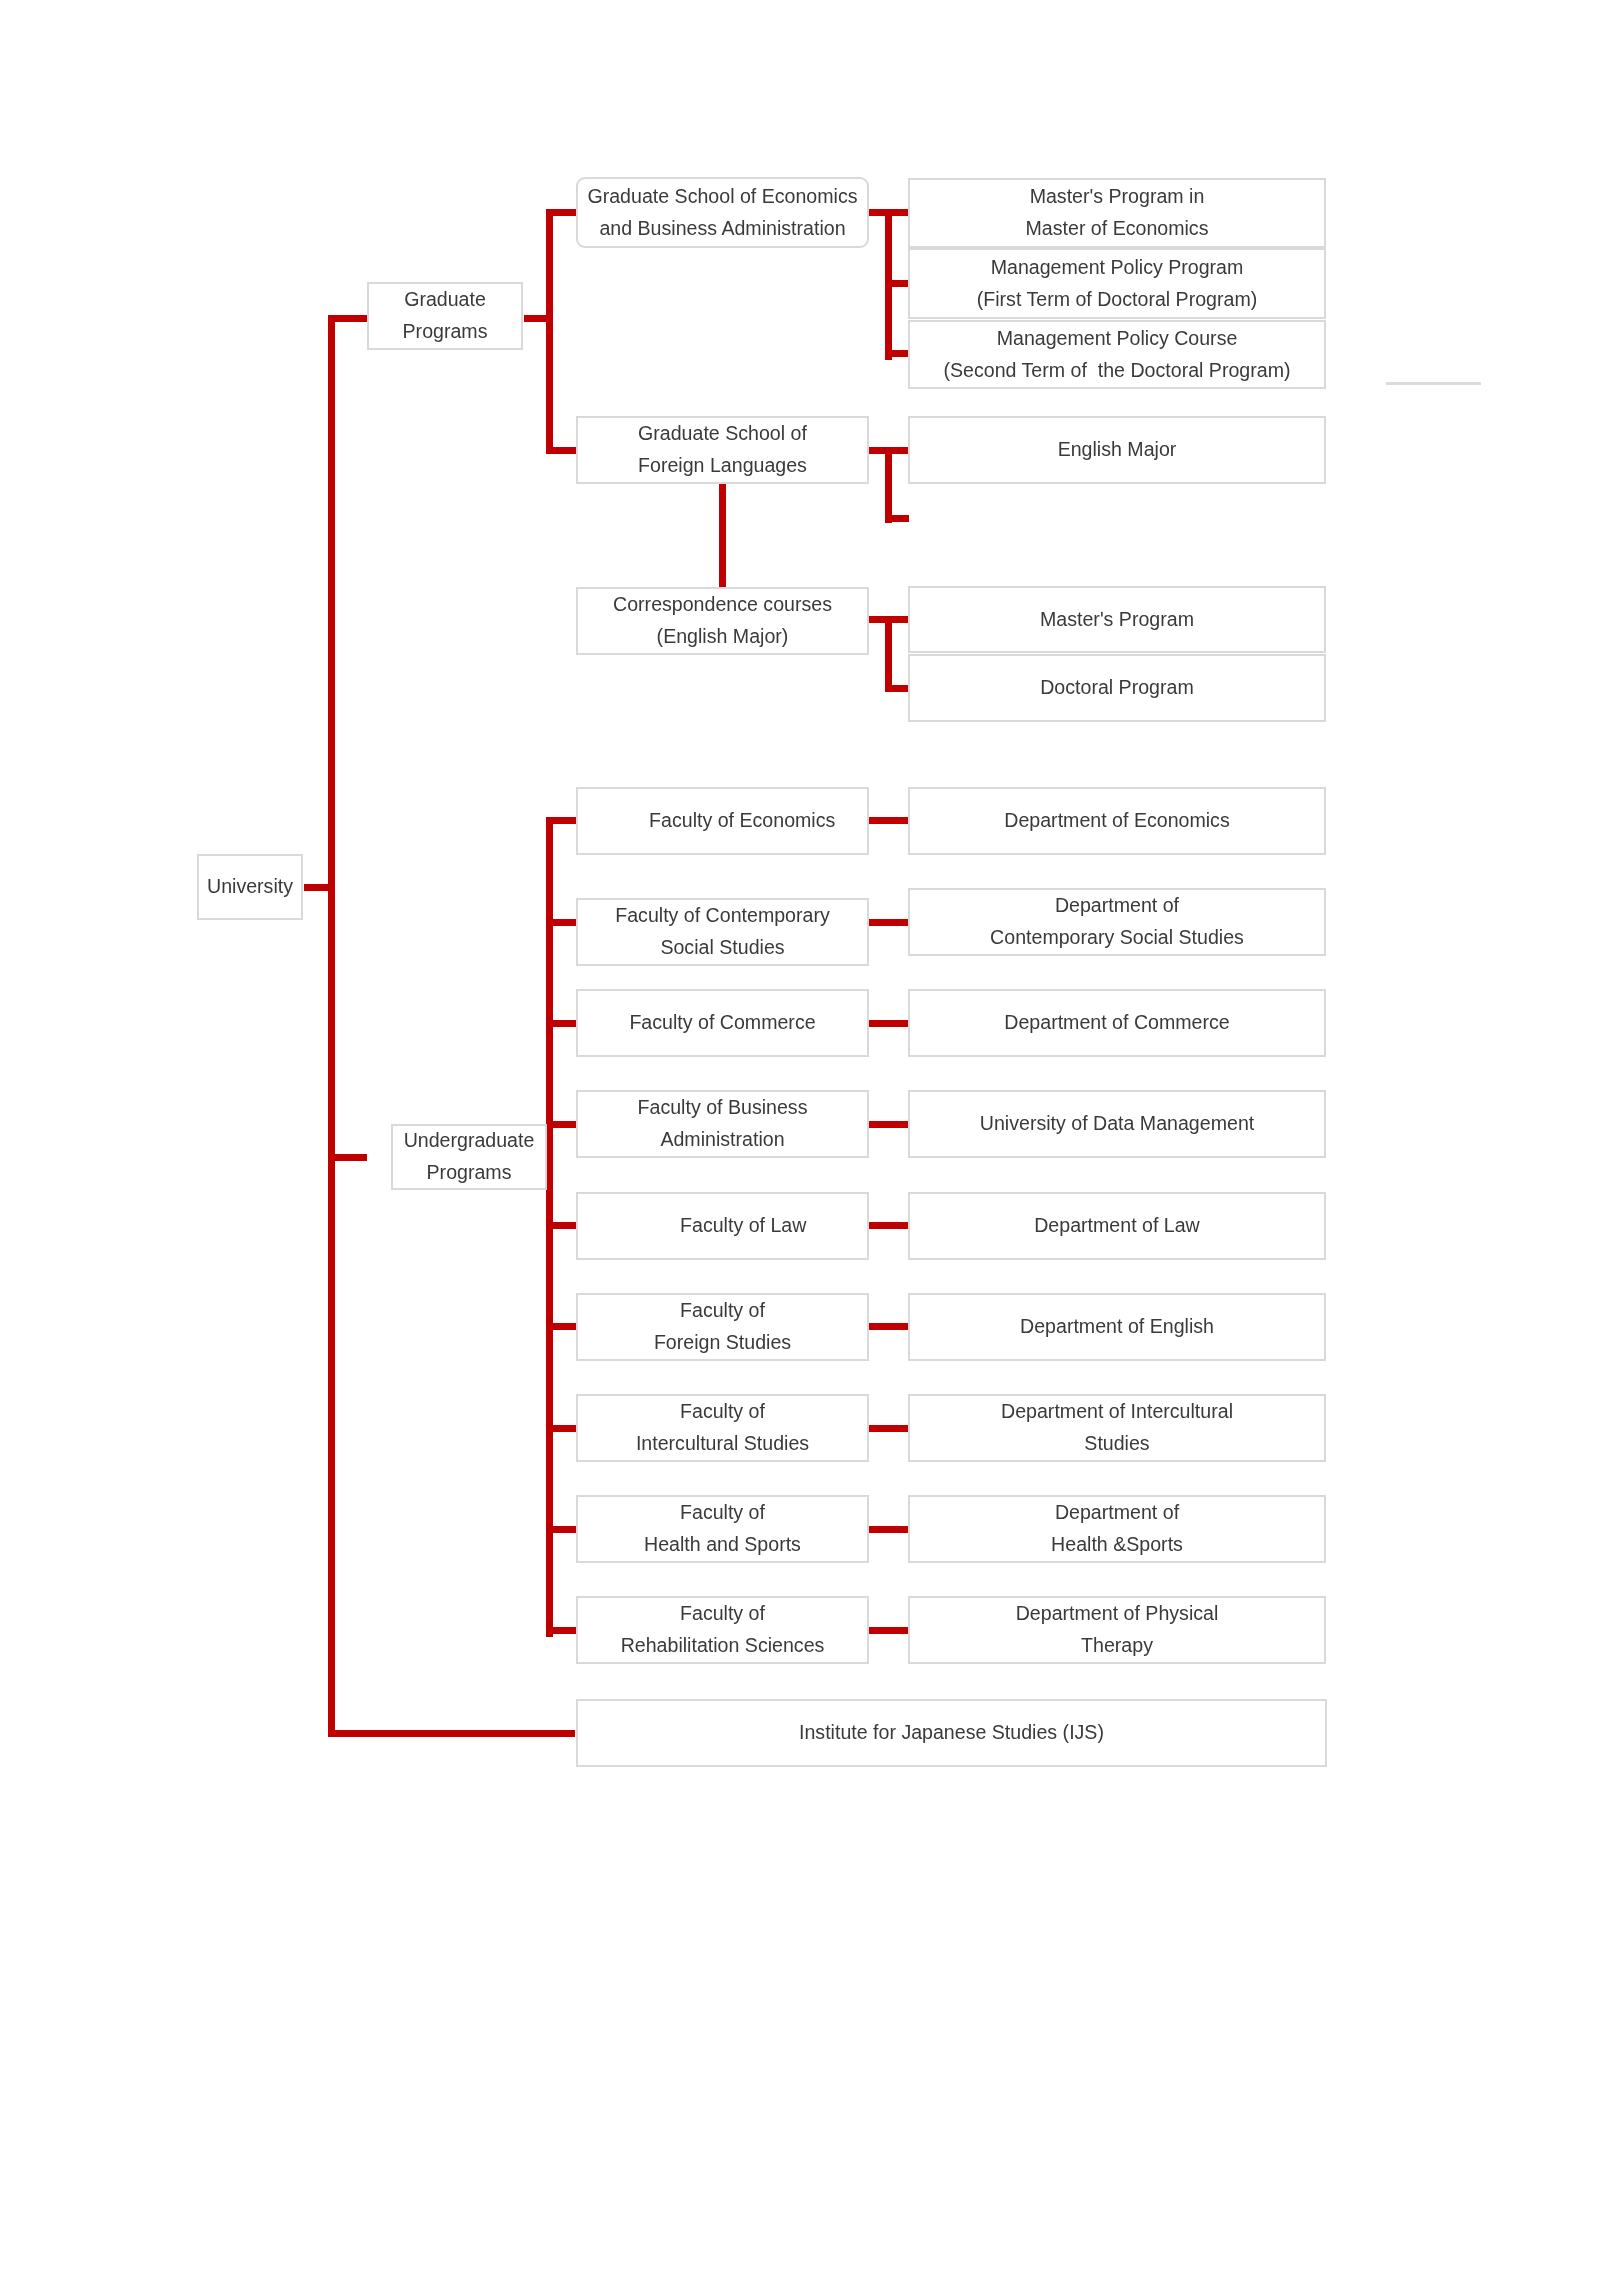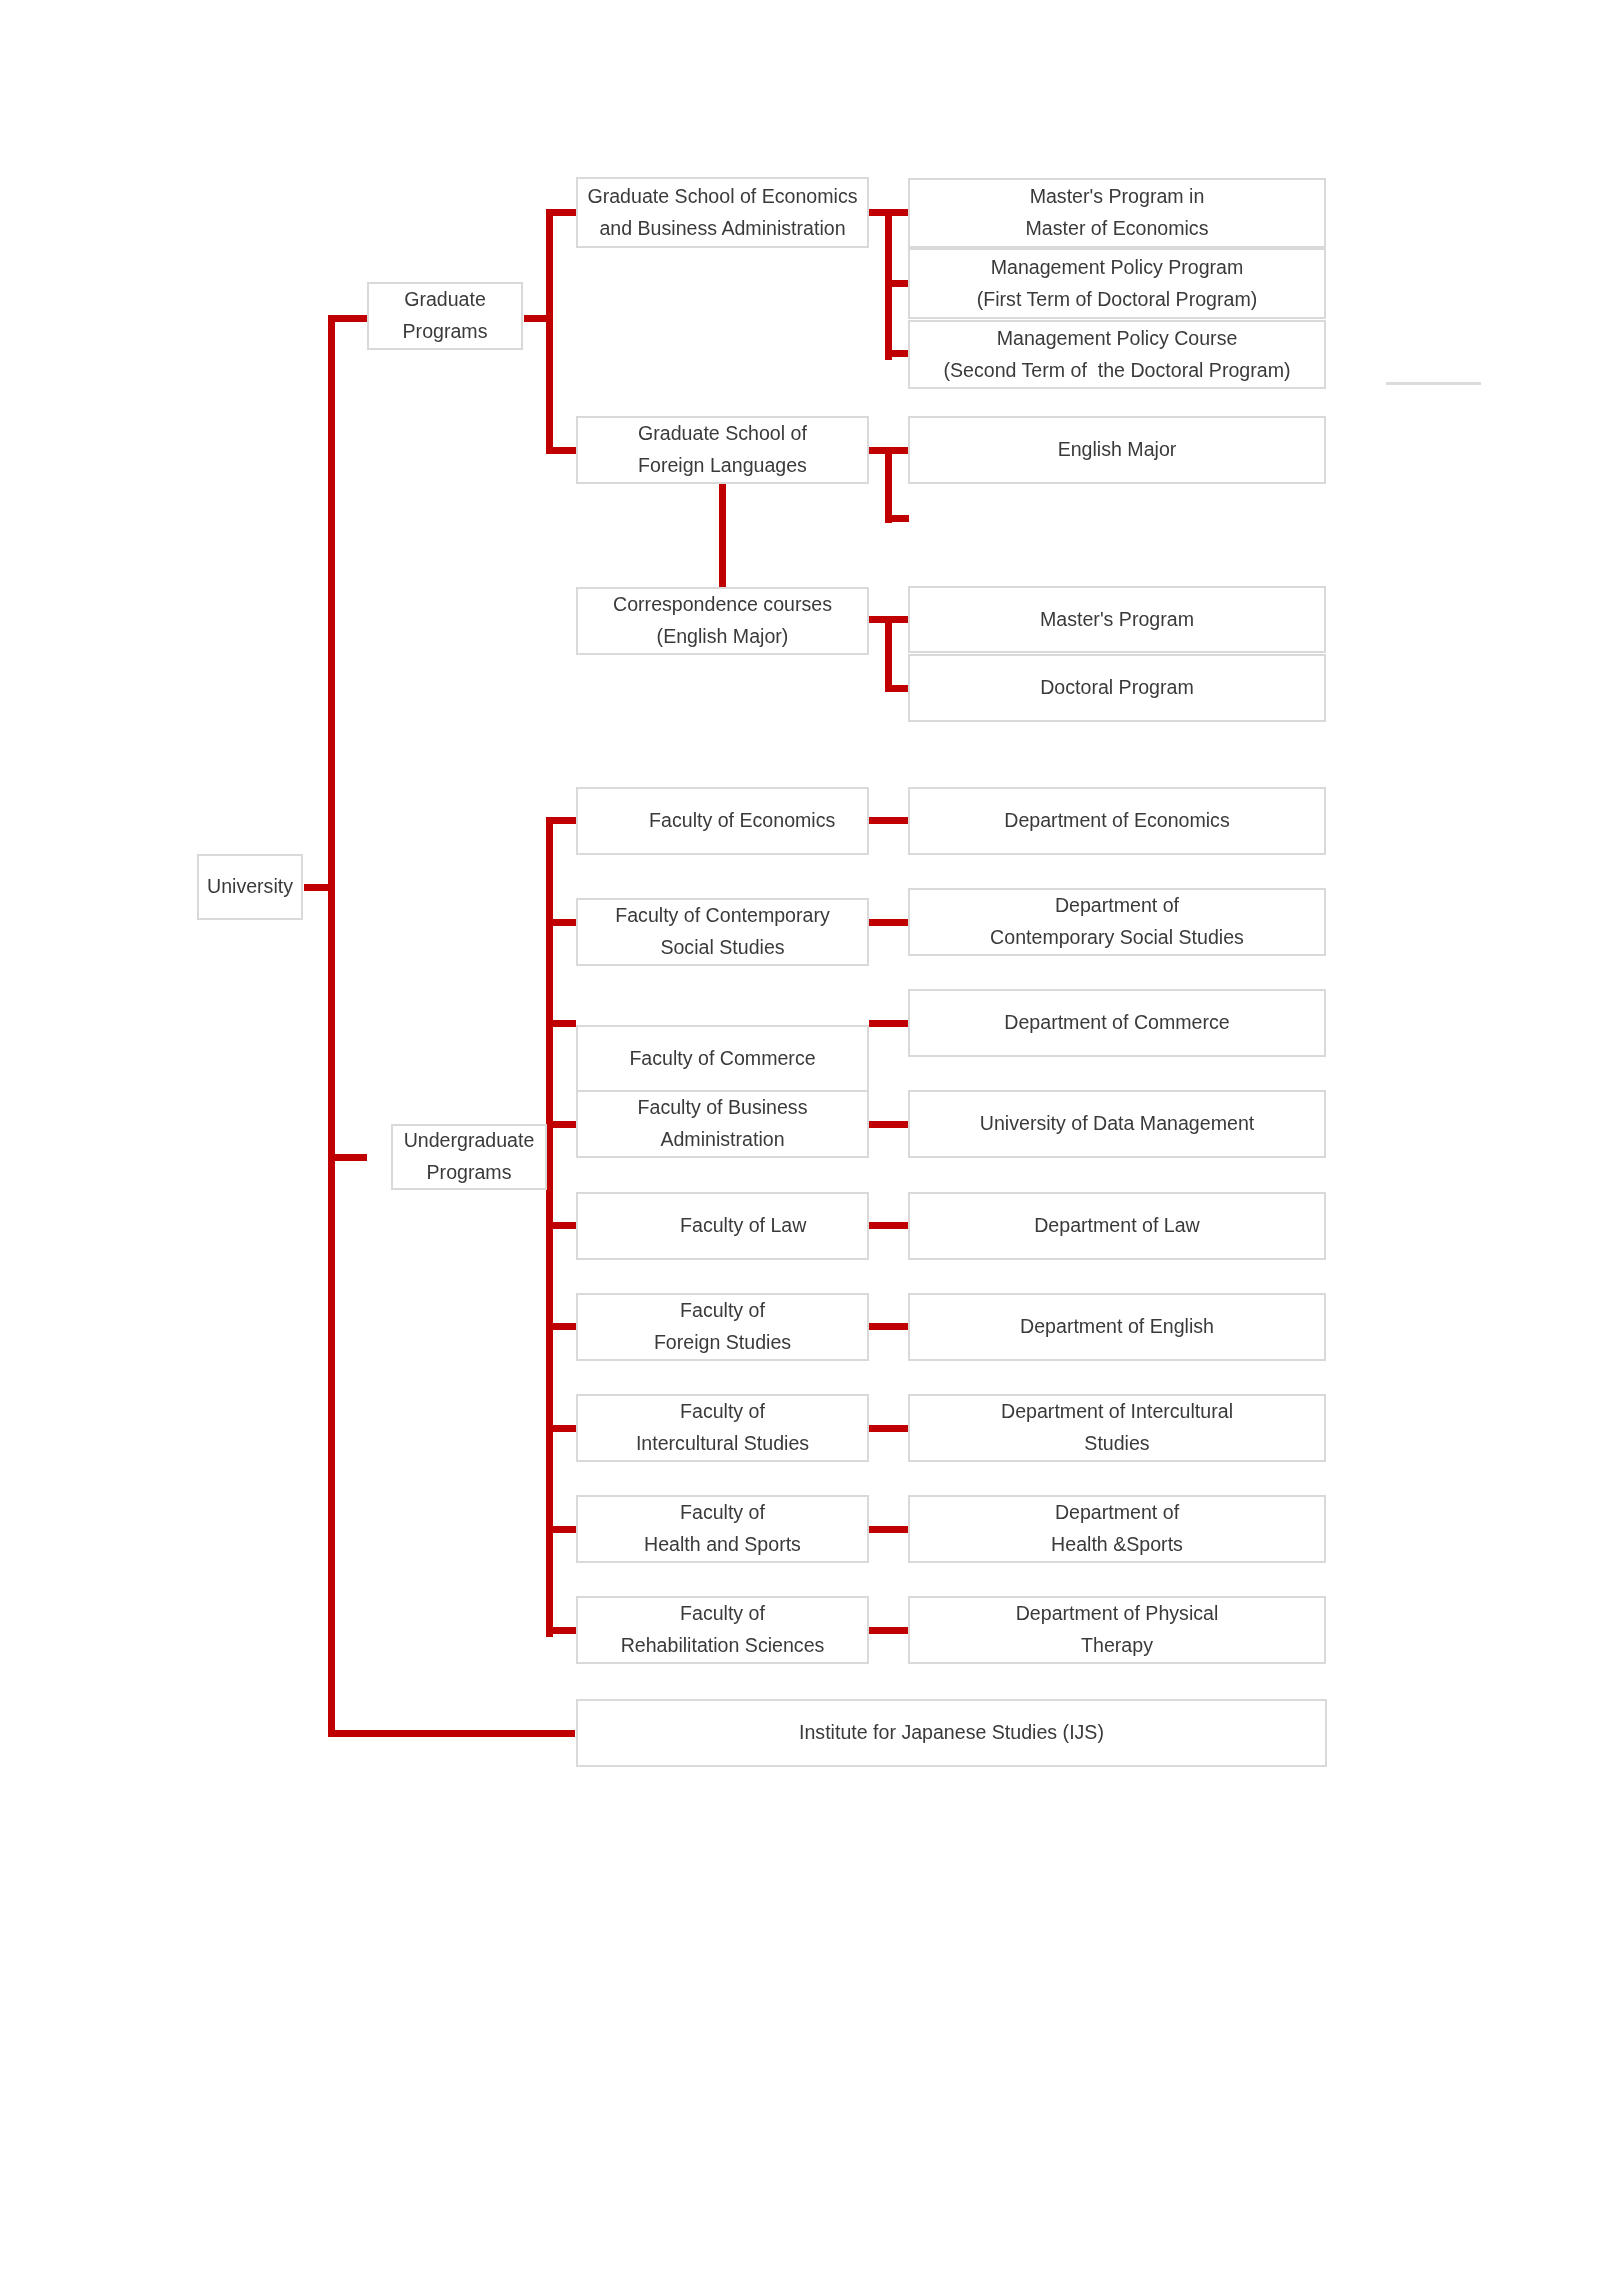--- a/index.html
+++ b/index.html
@@ -104,42 +104,42 @@
 
   <div class="artifact-line" style="left:1386px; top:382px; width:95px; height:2.6px;"></div>
 
   <div class="box" style="left:197px; top:854px; width:106px; height:66px;">University</div>
 
   <div class="box" style="left:367px; top:282px; width:156px; height:68px;">Graduate
 Programs</div>
   <div class="box" style="left:367px; top:1124px; width:156px; height:66px;margin-left:24px;">Undergraduate
 Programs</div>
 
-  <div class="box" style="left:576px; top:177px; width:293px; height:71px;">Graduate School of Economics
+  <div class="box" style="left:576px; top:177px; width:293px; height:71px;border-radius:9px;">Graduate School of Economics
 and Business Administration</div>
   <div class="box" style="left:908px; top:178px; width:418px; height:70px;">Master's Program in
 Master of Economics</div>
   <div class="box" style="left:908px; top:248px; width:418px; height:71px;">Management Policy Program
 (First Term of Doctoral Program)</div>
   <div class="box" style="left:908px; top:320px; width:418px; height:69px;">Management Policy Course
 (Second Term of &nbsp;the Doctoral Program)</div>
 
   <div class="box" style="left:576px; top:416px; width:293px; height:68px;">Graduate School of
 Foreign Languages</div>
   <div class="box" style="left:908px; top:416px; width:418px; height:68px;">English Major</div>
 
   <div class="box" style="left:576px; top:587px; width:293px; height:68px;">Correspondence courses
 (English Major)</div>
   <div class="box" style="left:908px; top:586px; width:418px; height:67px;">Master's Program</div>
   <div class="box" style="left:908px; top:654px; width:418px; height:68px;">Doctoral Program</div>
 
   <div class="box" style="left:576px; top:787px; width:293px; height:68px;padding-left:42px;">Faculty of Economics</div>
   <div class="box" style="left:576px; top:888px; width:293px; height:68px;margin-top:10px;">Faculty of Contemporary
 Social Studies</div>
-  <div class="box" style="left:576px; top:989px; width:293px; height:68px;margin-top:36px;">Faculty of Commerce</div>
+  <div class="box" style="left:576px; top:989px; width:293px; height:68px;">Faculty of Commerce</div>
   <div class="box" style="left:576px; top:1090px; width:293px; height:68px;">Faculty of Business
 Administration</div>
   <div class="box" style="left:576px; top:1192px; width:293px; height:68px;padding-left:44px;">Faculty of Law</div>
   <div class="box" style="left:576px; top:1293px; width:293px; height:68px;">Faculty of
 Foreign Studies</div>
   <div class="box" style="left:576px; top:1394px; width:293px; height:68px;">Faculty of
 Intercultural Studies</div>
   <div class="box" style="left:576px; top:1495px; width:293px; height:68px;">Faculty of
 Health and Sports</div>
   <div class="box" style="left:576px; top:1596px; width:293px; height:68px;">Faculty of

